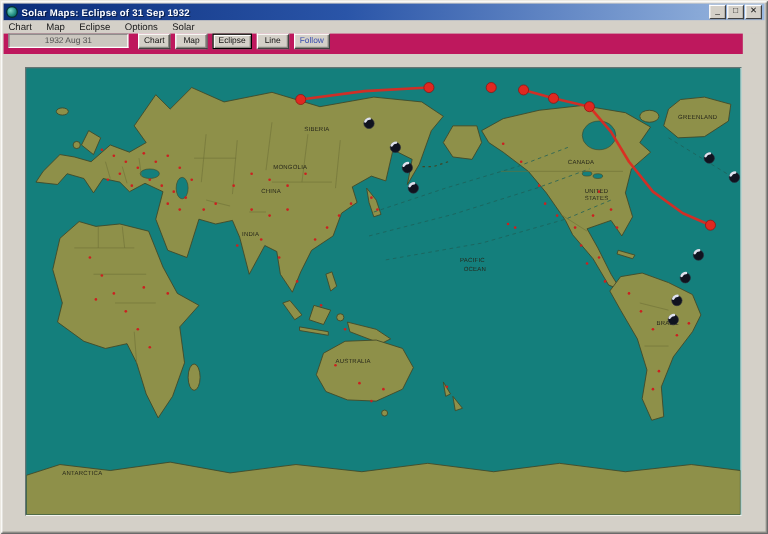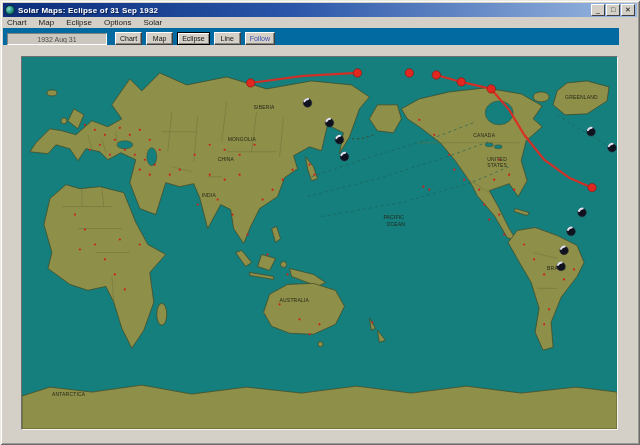--- a/index.html
+++ b/index.html
@@ -20,21 +20,21 @@
   .title-text { font-size:8px; font-weight:bold; letter-spacing:.2px; white-space:nowrap; flex:1 1 auto;
     text-shadow:1px 1px 0 rgba(0,0,0,.45); }
   .win-btn {
     width:14px; height:12px; margin-left:1px; background:#d4d0c8; font-size:7px; line-height:10px; text-align:center;
     color:#111; border:1px solid; border-color:#fff #404040 #404040 #fff; flex:0 0 auto; cursor:default;
   }
   .menubar { position:absolute; left:3px; top:17px; right:3px; height:11px; display:flex; align-items:center;
     font-size:8px; color:#1a1a1a; background:#d4d0c8; }
   .menu-item { padding:0 6px; height:11px; line-height:11px; }
   .menu-item:first-child { padding-left:4px; }
-  .toolbar { position:absolute; left:3px; top:28px; right:21px; height:17px; display:flex; align-items:flex-end; background:#0369a1; }
+  .toolbar { position:absolute; left:3px; top:28px; right:21px; height:17px; display:flex; align-items:flex-start; background:#be185d; }
   .tb-field {
     width:100px; height:12px; margin-left:4px; background:#cbc7bf; border:1px solid; border-color:#808080 #fff #fff #808080;
     font-size:7px; color:#4e4e4e; text-align:center; font-family:"Liberation Sans",sans-serif; padding:0;
   }
   .tb-group { display:flex; margin-left:8px; }
   .tb-btn {
     height:13px; min-width:27px; margin-right:4px; padding:0 4px; background:#d4d0c8; font-size:7px; color:#111;
     border:1px solid; border-color:#fff #404040 #404040 #fff; box-shadow: inset -1px -1px 0 #8a8a82;
     font-family:"Liberation Sans",sans-serif; cursor:default;
   }

